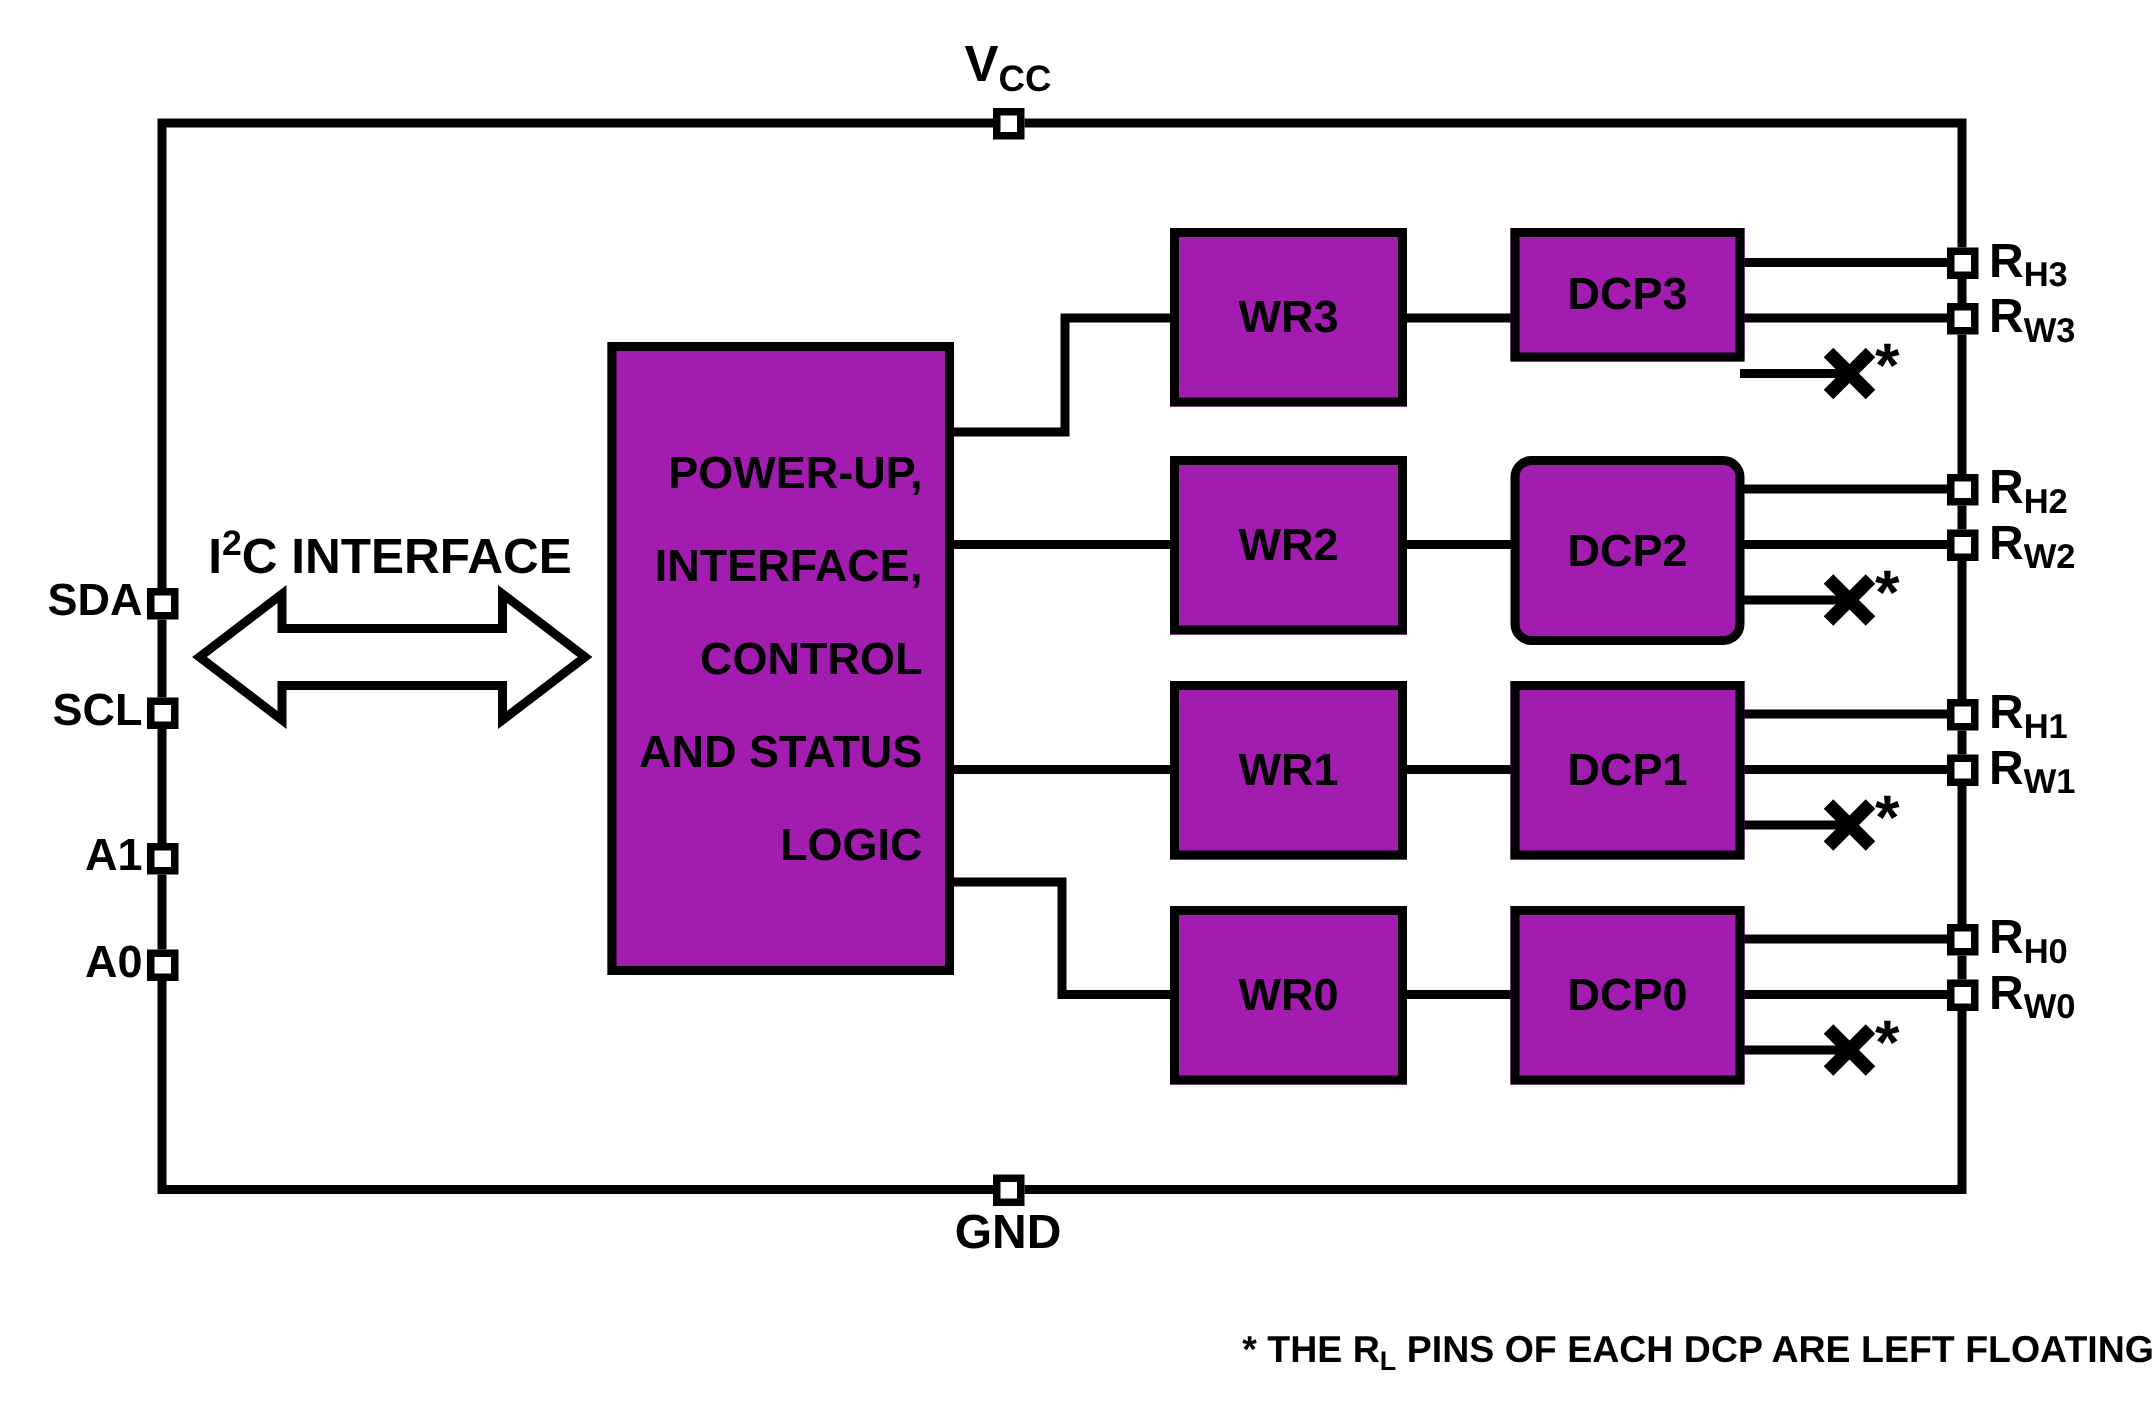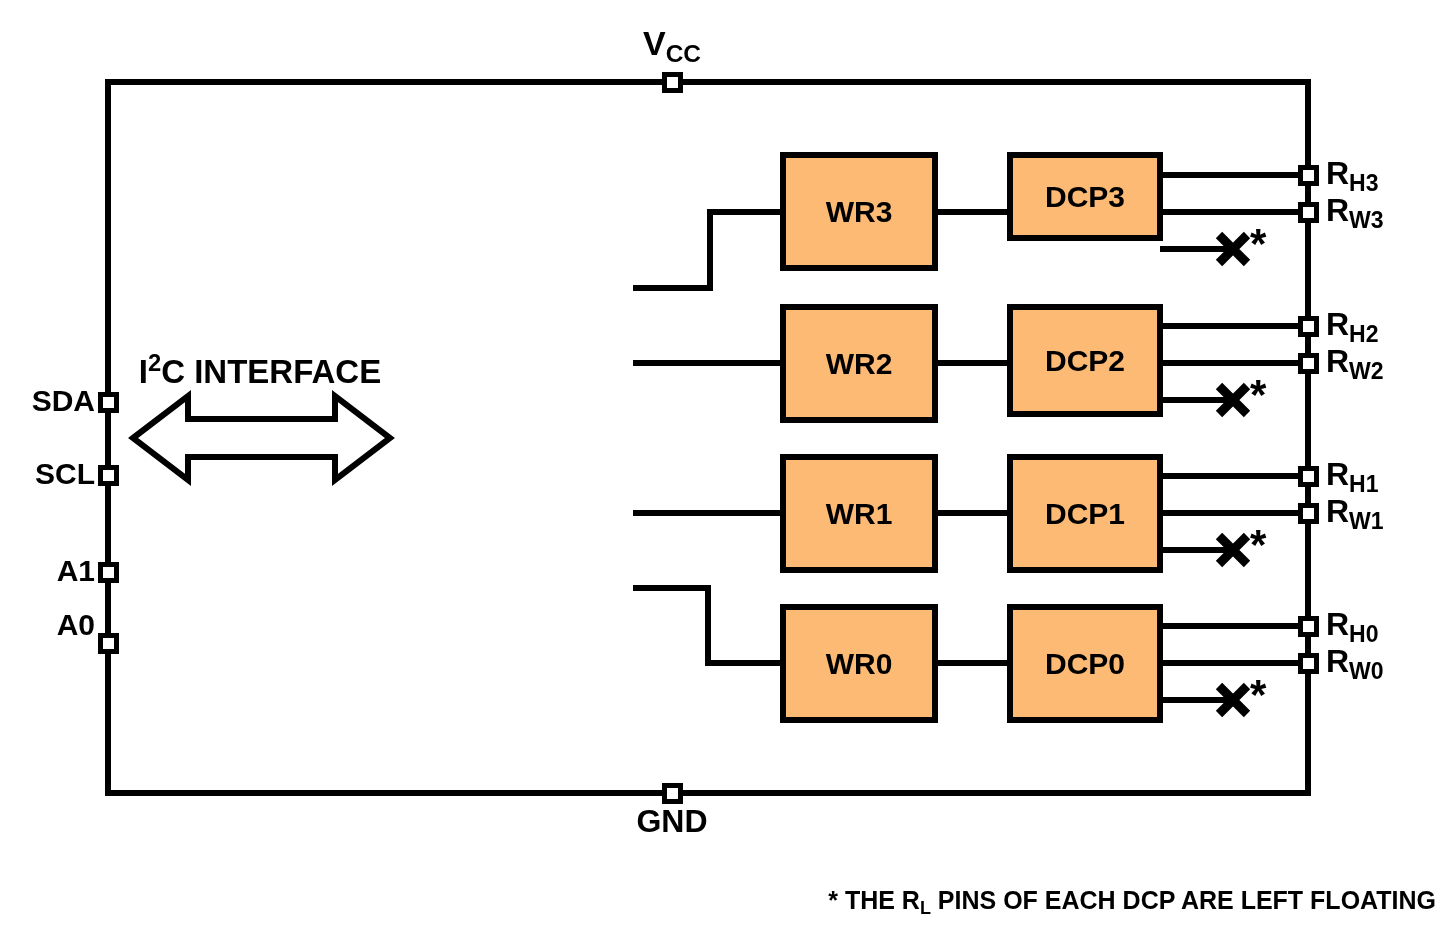--- a/index.html
+++ b/index.html
@@ -3,21 +3,21 @@
 <meta charset="utf-8">
 <style>
   html,body{margin:0;padding:0;background:#ffffff;}
   .stage{
     position:relative;width:1436px;height:946px;background:#ffffff;
     font-family:"Liberation Sans", sans-serif;font-weight:bold;color:#000;
     overflow:hidden;
   }
   .wiring{position:absolute;left:0;top:0;z-index:1;}
   .block{
-    position:absolute;z-index:2;box-sizing:border-box;border:6px solid #000;background:#fdba74;
+    position:absolute;z-index:2;box-sizing:border-box;border:6px solid #000;background:#a21caf;
     display:flex;align-items:center;justify-content:center;text-align:right;
   }
   .block-label{font-size:30px;line-height:31px;white-space:pre-line;}
   .pin{
     position:absolute;z-index:3;box-sizing:border-box;width:21px;height:21px;
     border:5px solid #000;background:#fff;
   }
   .lbl{position:absolute;z-index:3;white-space:nowrap;}
   .vcenter{transform:translateY(-52%);}
   .left-pin-lbl{left:10px;width:85px;text-align:right;font-size:30px;}
@@ -63,38 +63,47 @@
     <path d="M1160 249 H1233" fill="none" stroke="#000" stroke-width="6"></path>
     <path d="M1219 235 L1247 263 M1219 263 L1247 235" stroke="#000" stroke-width="9"></path>
     <path d="M1160 400 H1233" fill="none" stroke="#000" stroke-width="6"></path>
     <path d="M1219 386 L1247 414 M1219 414 L1247 386" stroke="#000" stroke-width="9"></path>
     <path d="M1160 550 H1233" fill="none" stroke="#000" stroke-width="6"></path>
     <path d="M1219 536 L1247 564 M1219 564 L1247 536" stroke="#000" stroke-width="9"></path>
     <path d="M1160 700 H1233" fill="none" stroke="#000" stroke-width="6"></path>
     <path d="M1219 686 L1247 714 M1219 714 L1247 686" stroke="#000" stroke-width="9"></path>
   </svg>
 
+  <div class="block" style="left:405px;top:228px;width:231px;height:422px;">
+    <div class="block-label">
+      <div>POWER-UP,</div>
+      <div>INTERFACE,</div>
+      <div>CONTROL</div>
+      <div>AND STATUS</div>
+      <div>LOGIC</div>
+    </div>
+  </div>
 
   <div class="block" style="left:780px;top:152px;width:158px;height:119px;">
     <span class="block-label">WR3</span>
   </div>
   <div class="block" style="left:780px;top:304px;width:158px;height:119px;">
     <span class="block-label">WR2</span>
   </div>
   <div class="block" style="left:780px;top:454px;width:158px;height:119px;">
     <span class="block-label">WR1</span>
   </div>
   <div class="block" style="left:780px;top:604px;width:158px;height:119px;">
     <span class="block-label">WR0</span>
   </div>
 
   <div class="block" style="left:1007px;top:152px;width:156px;height:89px;">
     <span class="block-label">DCP3</span>
   </div>
-  <div class="block" style="left:1007px;top:304px;width:156px;height:113px;">
+  <div class="block" style="left:1007px;top:304px;width:156px;height:126px;border-radius:14px;">
     <span class="block-label">DCP2</span>
   </div>
   <div class="block" style="left:1007px;top:454px;width:156px;height:119px;">
     <span class="block-label">DCP1</span>
   </div>
   <div class="block" style="left:1007px;top:604px;width:156px;height:119px;">
     <span class="block-label">DCP0</span>
   </div>
 
   <div class="pin" style="left:662px;top:72px;"></div>
@@ -121,21 +130,21 @@
 
   <div class="lbl left-pin-lbl vcenter" style="top:402px;">
     <span>SDA</span>
   </div>
   <div class="lbl left-pin-lbl vcenter" style="top:475px;">
     <span>SCL</span>
   </div>
   <div class="lbl left-pin-lbl vcenter" style="top:572px;">
     <span>A1</span>
   </div>
-  <div class="lbl left-pin-lbl vcenter" style="top:626px;">
+  <div class="lbl left-pin-lbl vcenter" style="top:643px;">
     <span>A0</span>
   </div>
 
   <div class="lbl iface">
     <span>I</span><span class="sup">2</span><span>C INTERFACE</span>
   </div>
 
   <div class="lbl r-lbl vcenter" style="top:177px;">
     <span>R</span><span class="sub">H3</span>
   </div>

